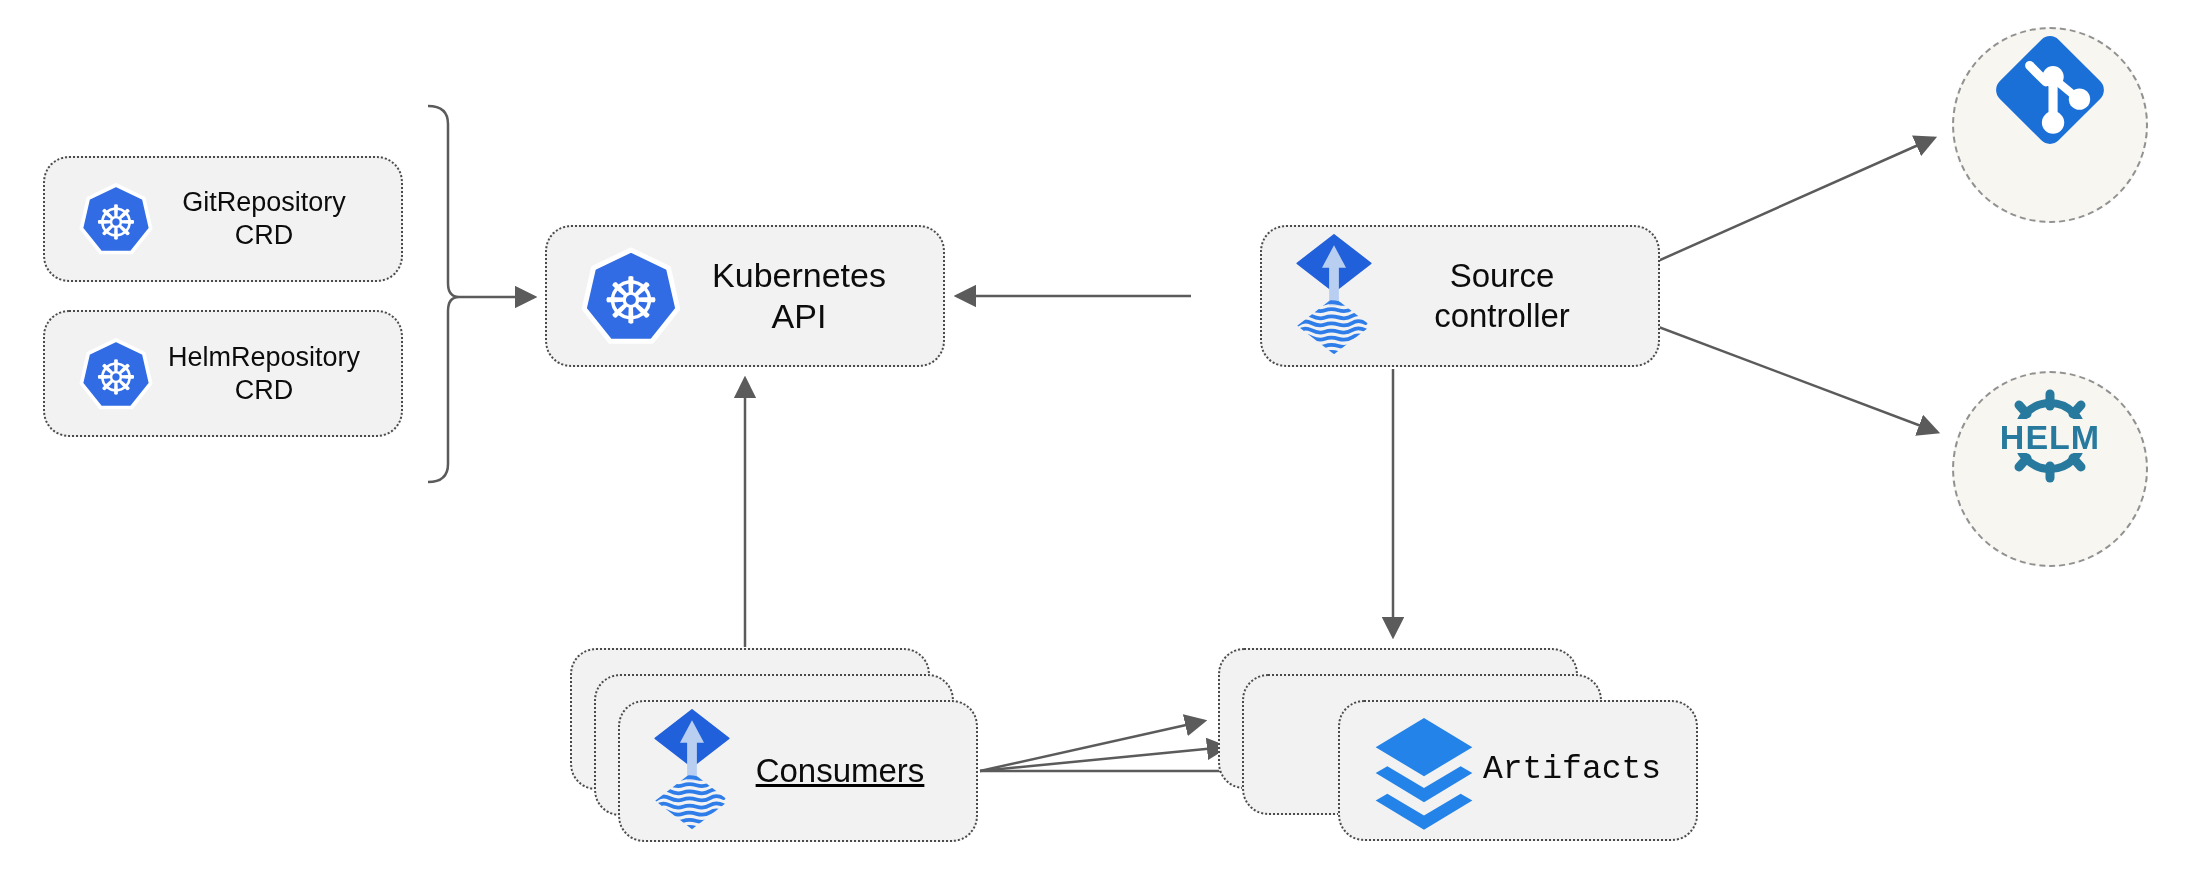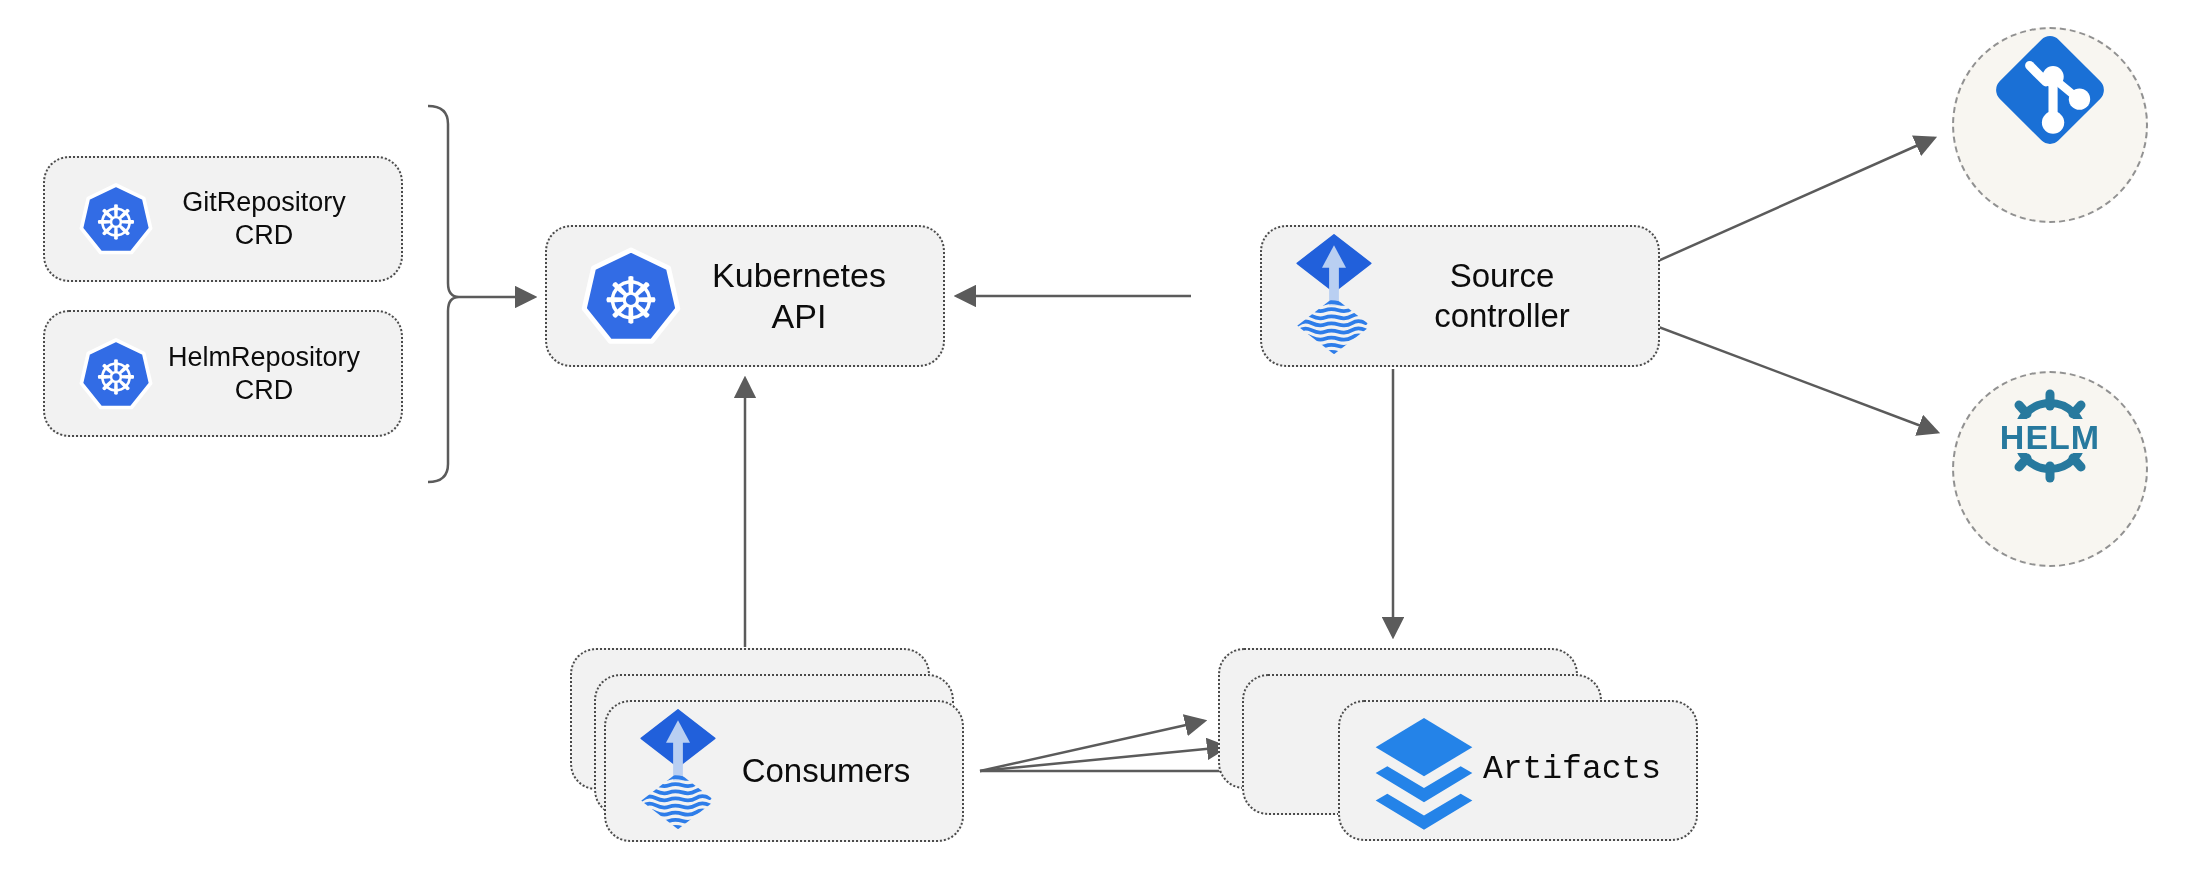--- a/index.html
+++ b/index.html
@@ -146,21 +146,21 @@
       </svg>
     </span>
     <span class="label label-md">
       <span>Source</span><br>
       <span>controller</span>
     </span>
   </div>
 
   <div class="stack-layer" style="left:570px; top:648px; width:360px; height:142px;"></div>
   <div class="stack-layer" style="left:594px; top:674px; width:360px; height:142px;"></div>
-  <div class="node-box" style="left:604px; top:700px; width:360px; height:142px;">
+  <div class="node-box" style="left:618px; top:700px; width:360px; height:142px;text-decoration:underline;">
     <span class="icon-wrap">
       <svg width="76" height="124" viewBox="0 0 100 165">
         <defs>
           <clipPath id="fluxclip2">
               <polygon points="50,84 99,122 50,160 1,122"></polygon>
             </clipPath>
         </defs>
         <polygon points="50,1 99,39 50,77 1,39" fill="var(--flux-blue, #2160db)" stroke="var(--flux-blue, #2160db)" stroke-width="2" stroke-linejoin="round"></polygon>
         <polygon points="50,15 34,45 66,45" fill="var(--flux-arrow, #b9cff2)"></polygon>
         <rect x="43.5" y="43" width="13" height="52" fill="var(--flux-arrow, #b9cff2)"></rect>

